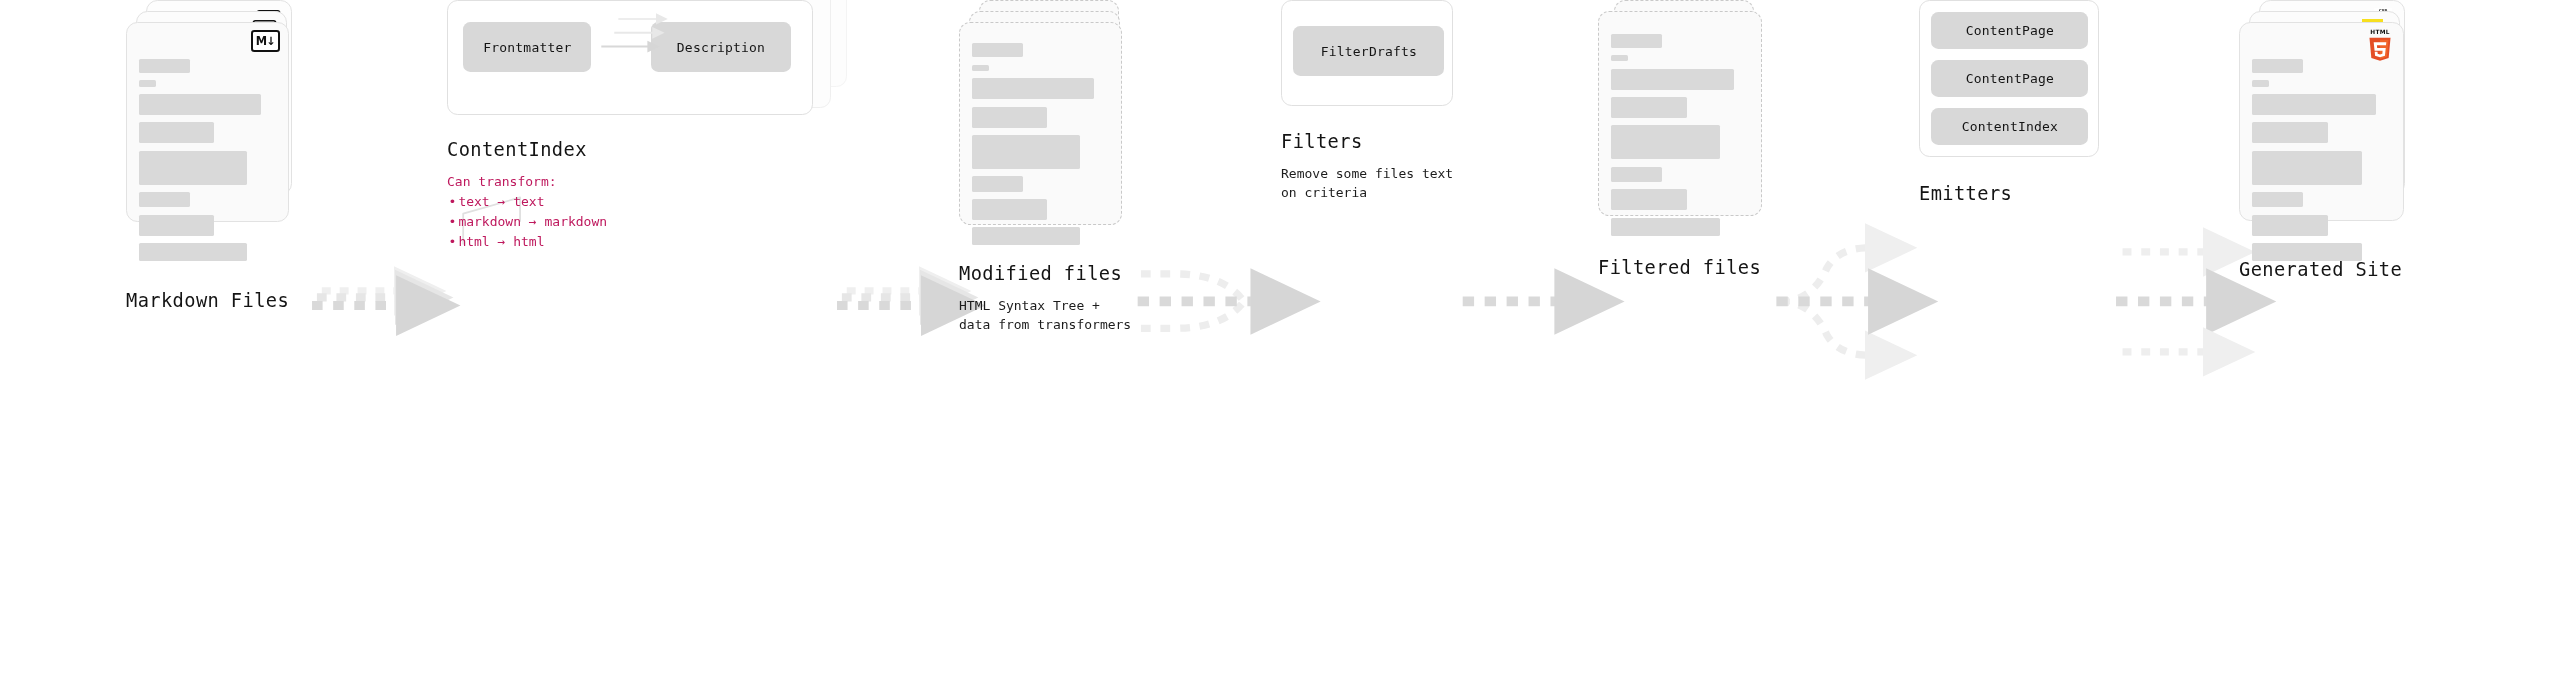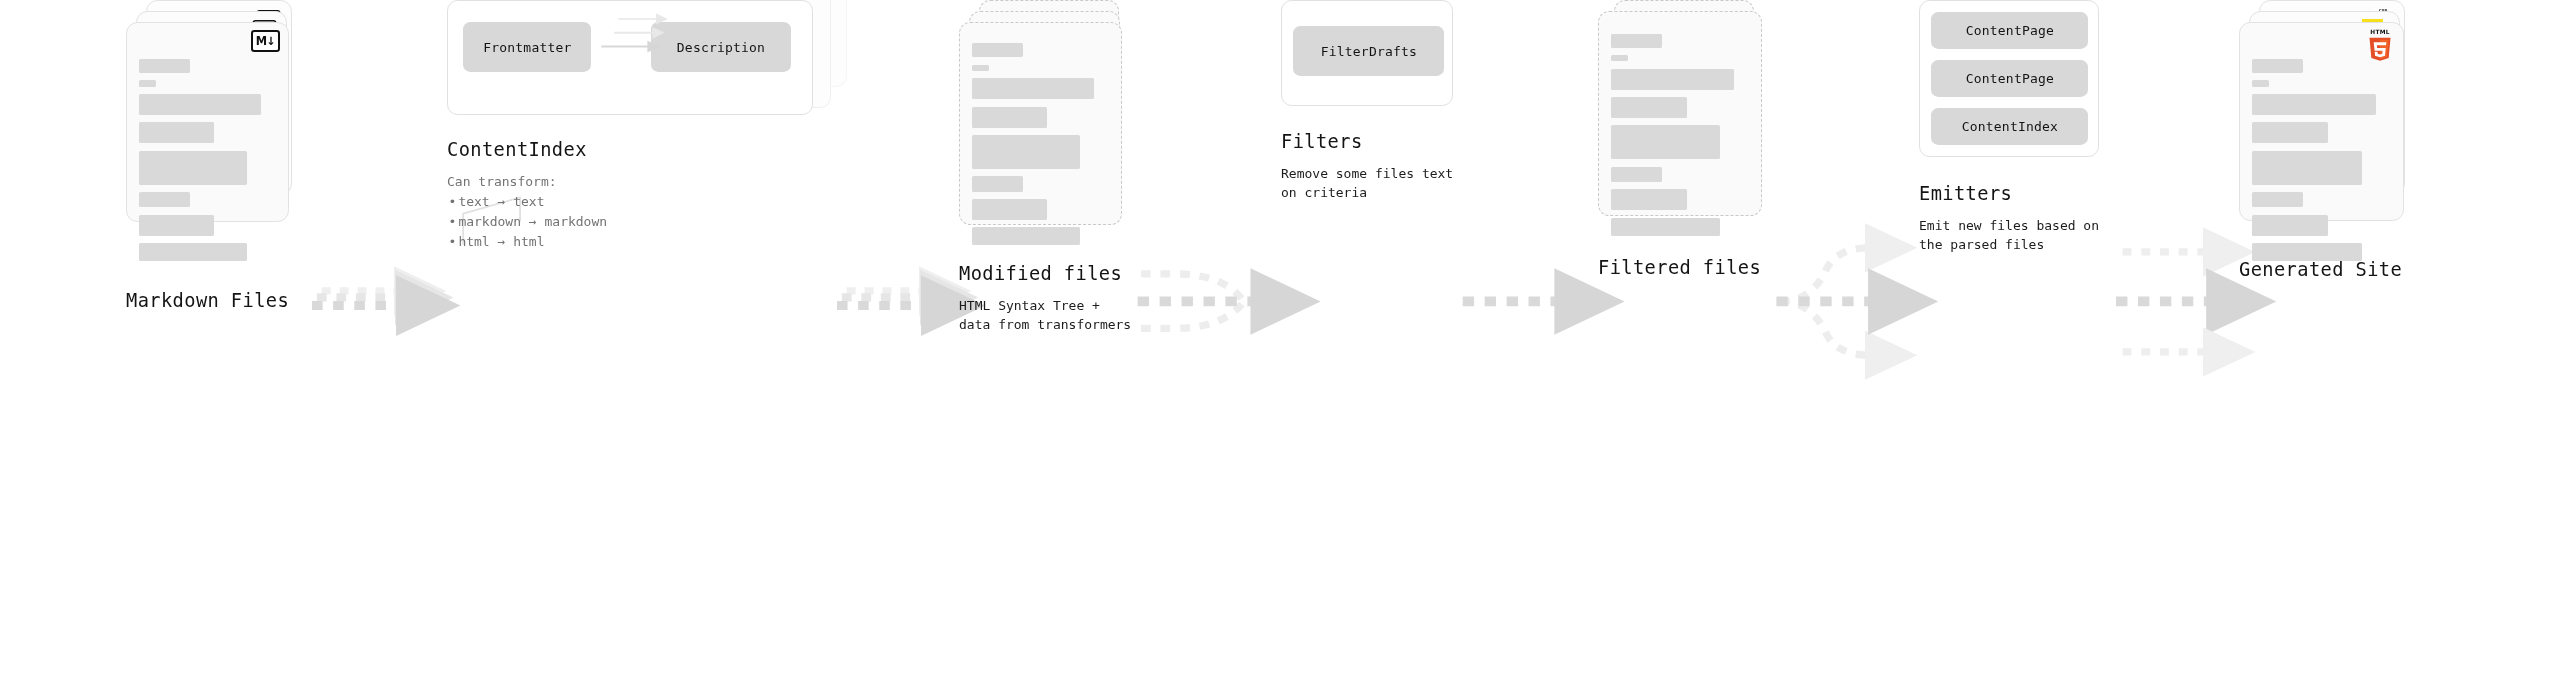--- a/index.html
+++ b/index.html
@@ -48,21 +48,21 @@
   .cap-sub {
     font-size: 13px;
     line-height: 1.5;
     color: #1c1c1c;
     margin-top: 11.4px;
     white-space: pre-line;
   }
   .cap-list {
     font-size: 13px;
     line-height: 1.55;
-    color: #737373;
+    color: #be185d;
     margin-top: 11.4px;
   }
   .cap-list .li {
     padding-left: 11.4px;
     position: relative;
   }
   .cap-list .li::before {
     content: "\2022";
     position: absolute;
     left: 1.6px;
@@ -353,22 +353,20 @@
   <div class="stage" style="left:1919px; width:276px;">
     <div class="visual" style="width:195px; height:179px;">
       <div class="pbox" style="left:0px; top:0px; width:180px; height:157px;">
         <div class="pill" style="left:11.4px; top:11.4px; width:157px; height:37px;text-align:center;">ContentPage</div>
         <div class="pill" style="left:11.4px; top:59px; width:157px; height:37px;">ContentPage</div>
         <div class="pill" style="left:11.4px; top:107px; width:157px; height:37px;">ContentIndex</div>
       </div>
     </div>
     <div class="caption" style="top:184px;">
       <div class="cap-title">Emitters</div>
-      <div class="cap-sub">Emit new files based on
-the parsed files</div>
     </div>
   </div>
 
   <div class="stage" style="left:2239px; width:260px;">
     <div class="visual cardstack" style="width:195px; height:236px;">
       <div class="fcard back1" style="left:19.5px; top:0px; width:146px; height:195px;">
         <div class="badge css-badge" style="right:11.4px; top:6.5px;">CSS</div>
       </div>
       <div class="fcard back2" style="left:9.8px; top:10.6px; width:151px; height:195px;">
         <div class="badge js-badge" style="right:16.3px; top:7.3px;">JS</div>

